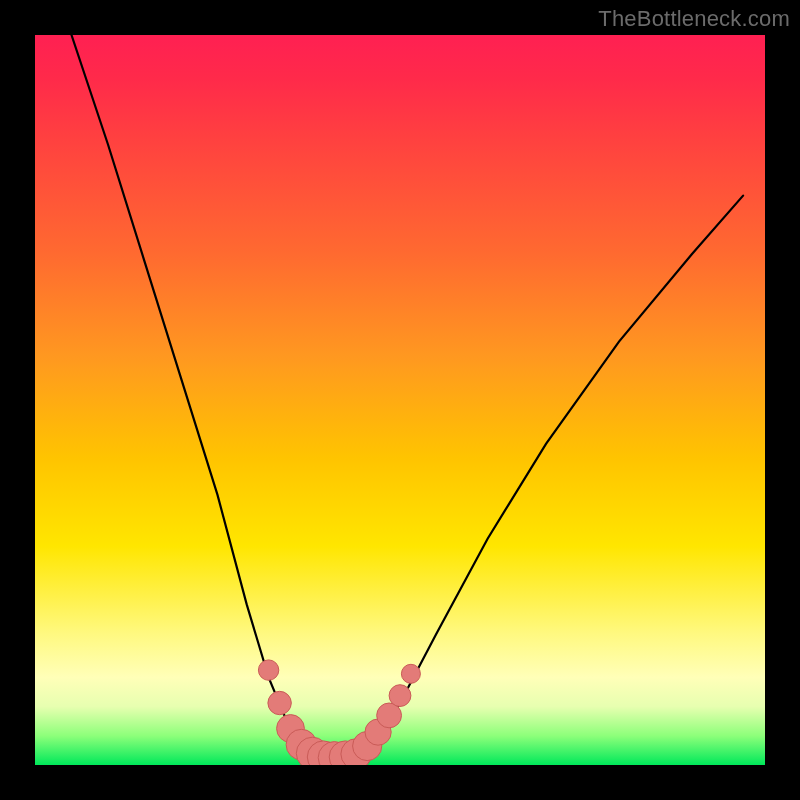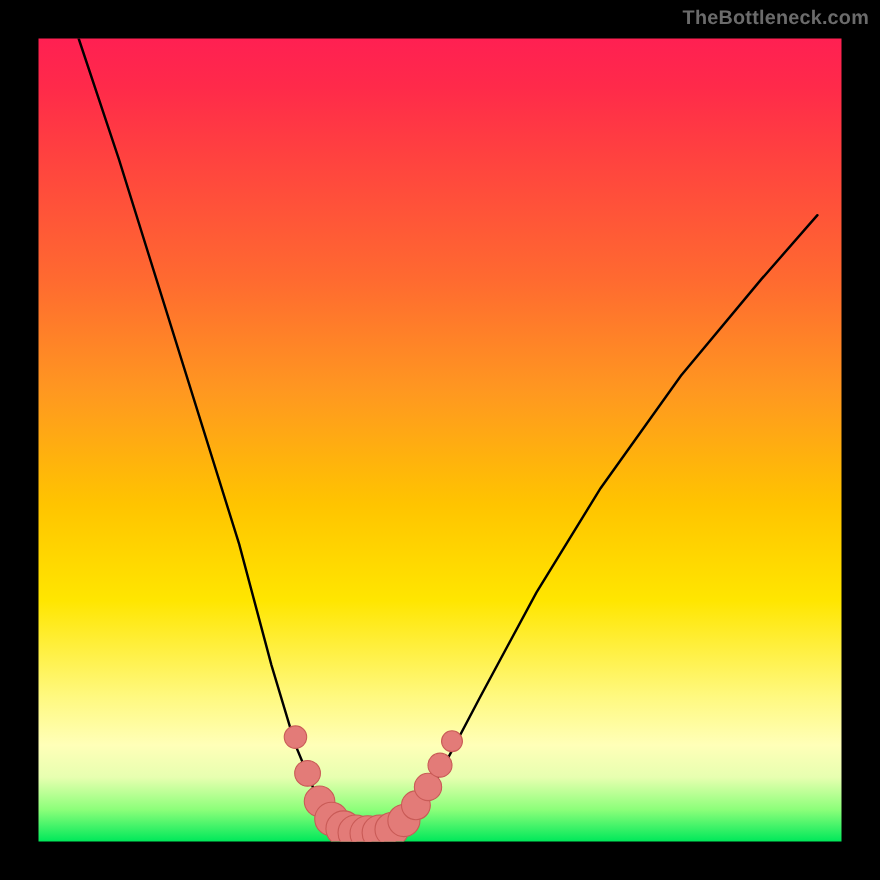--- a/index.html
+++ b/index.html
@@ -47,23 +47,23 @@
     left: 0;
     top: 0;
     width: 730px;
     height: 730px;
   }
   .watermark {
     position: absolute;
     top: 6px;
     right: 10px;
     color: #6b6b6b;
-    font-size: 18px;
+    font-size: 22px;
     letter-spacing: 0.2px;
-    font-weight: 700;
+    font-weight: 400;
     user-select: none;
   }
 </style>
 </head>
 <body>
 
 <div class="frame">
   <div class="plot">
     <svg viewBox="0 0 730 730">
       <path id="curve-path" fill="none" stroke="#000000" stroke-width="2.2" stroke-linecap="round" d="M36.5 0.0 L73.0 109.5 L109.5 226.3 L146.0 343.1 L182.5 459.9 L211.7 569.4 L233.6 642.4 L251.8 686.2 L266.4 709.6 L277.4 719.0 L292.0 722.7 L306.6 722.7 L321.2 719.8 L335.8 711.8 L350.4 693.5 L365.0 668.0 L401.5 598.6 L452.6 503.7 L511.0 408.8 L584.0 306.6 L657.0 219.0 L708.1 160.6"></path>

